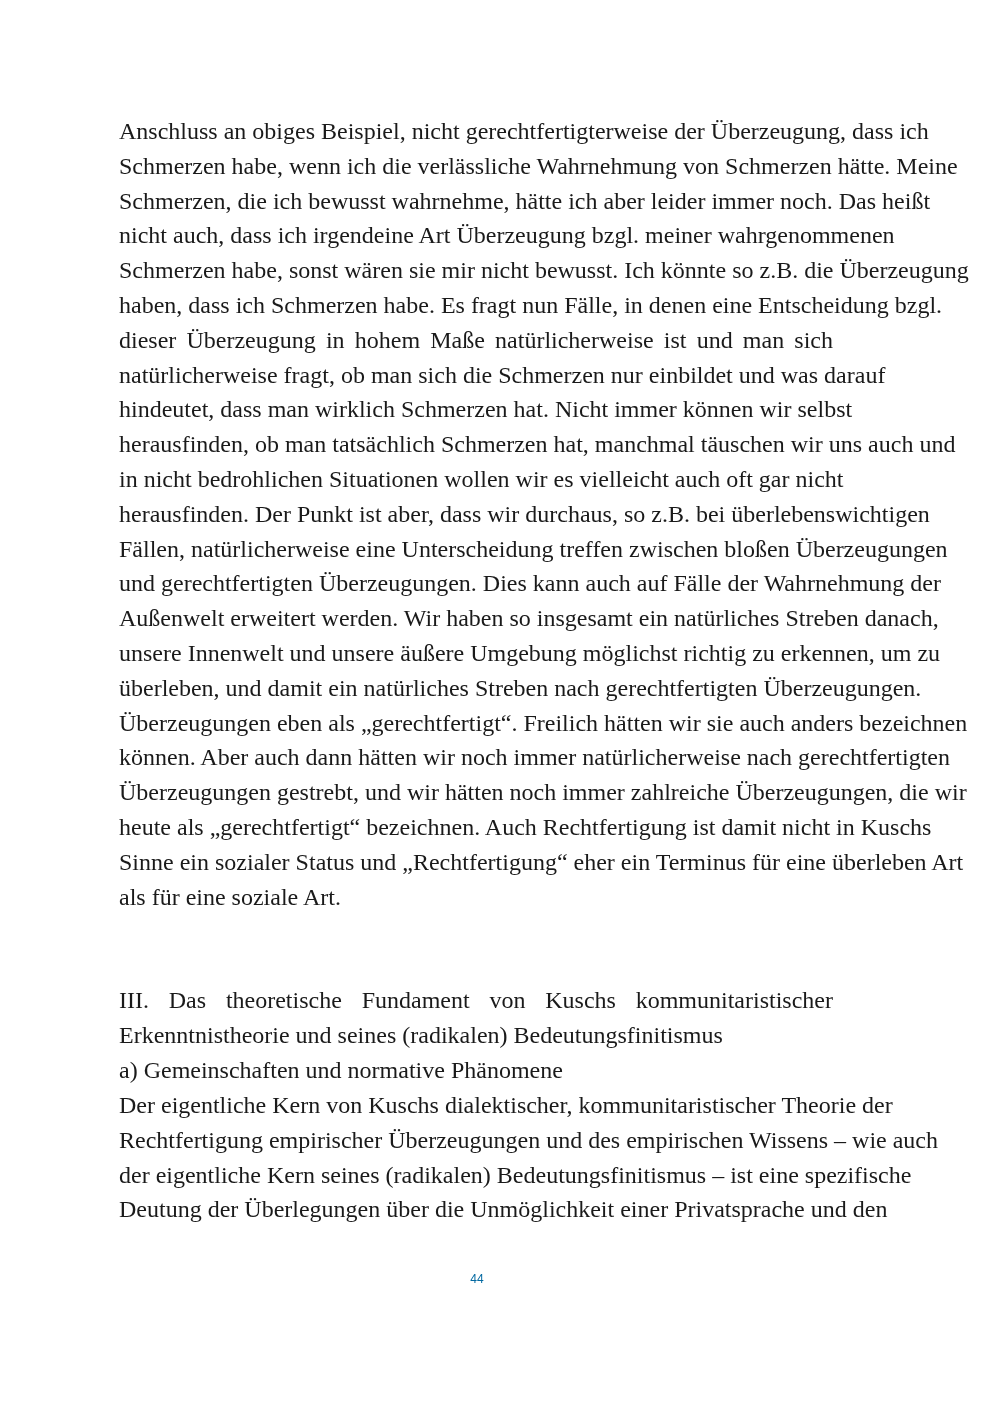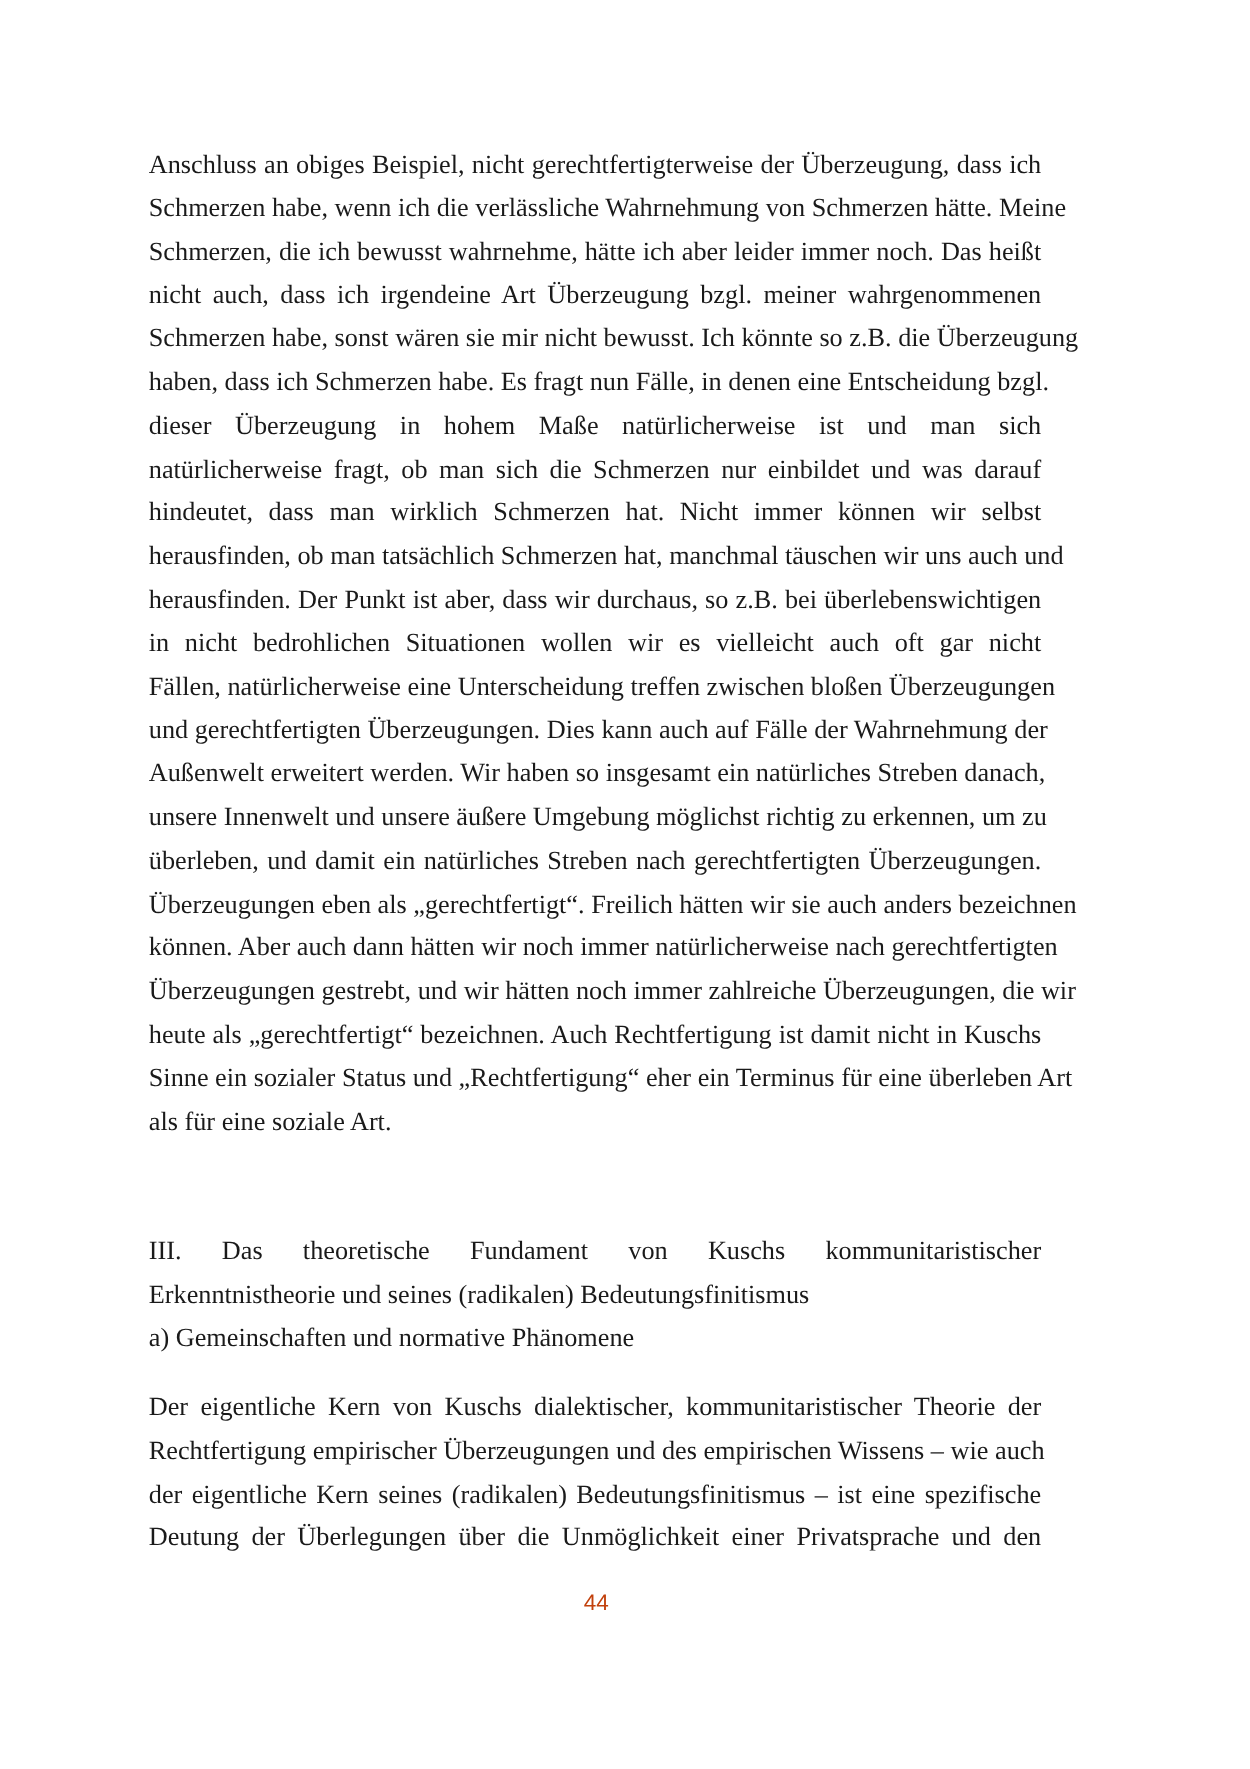--- a/index.html
+++ b/index.html
@@ -19,69 +19,69 @@
       top: 0;
       width: 1000px;
       height: 1415px;
       background: #ffffff;
     }
     .text-block {
       position: absolute;
       left: 119px;
       width: 714px;
       font-family: "Liberation Serif", serif;
-      font-size: 21px;
+      font-size: 24px;
       color: #1a1a1a;
     }
     .line {
       display: block;
       height: 34.8px;
       line-height: 34.8px;
       white-space: nowrap;
       text-align: justify;
       text-align-last: justify;
     }
     .line.last {
       text-align-last: left;
     }
     .bold .line {
       font-weight: normal;
     }
     #para1 { top: 114px; }
     #heading { top: 983px; }
-    #para2 { top: 1088px; margin-top: 20px; }
+    #para2 { top: 1088px; }
     .page-number {
       position: absolute;
       left: 0;
       width: 954px;
       top: 1272px;
       text-align: center;
       font-family: "Liberation Sans", sans-serif;
-      font-size: 18px;
-      color: #c2410c;
+      font-size: 12px;
+      color: #0369a1;
     }
   </style>
 </head>
 <body>
 
 <div class="page">
 
   <div class="text-block" id="para1">
     <span class="line">Anschluss an obiges Beispiel, nicht gerechtfertigterweise der Überzeugung, dass ich</span>
     <span class="line">Schmerzen habe, wenn ich die verlässliche Wahrnehmung von Schmerzen hätte. Meine</span>
     <span class="line">Schmerzen, die ich bewusst wahrnehme, hätte ich aber leider immer noch. Das heißt</span>
     <span class="line">nicht auch, dass ich irgendeine Art Überzeugung bzgl. meiner wahrgenommenen</span>
     <span class="line">Schmerzen habe, sonst wären sie mir nicht bewusst. Ich könnte so z.B. die Überzeugung</span>
     <span class="line">haben, dass ich Schmerzen habe. Es fragt nun Fälle, in denen eine Entscheidung bzgl.</span>
     <span class="line">dieser Überzeugung in hohem Maße natürlicherweise ist und man sich</span>
     <span class="line">natürlicherweise fragt, ob man sich die Schmerzen nur einbildet und was darauf</span>
     <span class="line">hindeutet, dass man wirklich Schmerzen hat. Nicht immer können wir selbst</span>
     <span class="line">herausfinden, ob man tatsächlich Schmerzen hat, manchmal täuschen wir uns auch und</span>
+    <span class="line">in nicht bedrohlichen Situationen wollen wir es vielleicht auch oft gar nicht</span>
     <span class="line">herausfinden. Der Punkt ist aber, dass wir durchaus, so z.B. bei überlebenswichtigen</span>
-    <span class="line">in nicht bedrohlichen Situationen wollen wir es vielleicht auch oft gar nicht</span>
     <span class="line">Fällen, natürlicherweise eine Unterscheidung treffen zwischen bloßen Überzeugungen</span>
     <span class="line">und gerechtfertigten Überzeugungen. Dies kann auch auf Fälle der Wahrnehmung der</span>
     <span class="line">Außenwelt erweitert werden. Wir haben so insgesamt ein natürliches Streben danach,</span>
     <span class="line">unsere Innenwelt und unsere äußere Umgebung möglichst richtig zu erkennen, um zu</span>
     <span class="line">überleben, und damit ein natürliches Streben nach gerechtfertigten Überzeugungen.</span>
     <span class="line">Überzeugungen eben als „gerechtfertigt“. Freilich hätten wir sie auch anders bezeichnen</span>
     <span class="line">können. Aber auch dann hätten wir noch immer natürlicherweise nach gerechtfertigten</span>
     <span class="line">Überzeugungen gestrebt, und wir hätten noch immer zahlreiche Überzeugungen, die wir</span>
     <span class="line">heute als „gerechtfertigt“ bezeichnen. Auch Rechtfertigung ist damit nicht in Kuschs</span>
     <span class="line">Sinne ein sozialer Status und „Rechtfertigung“ eher ein Terminus für eine überleben Art</span>

